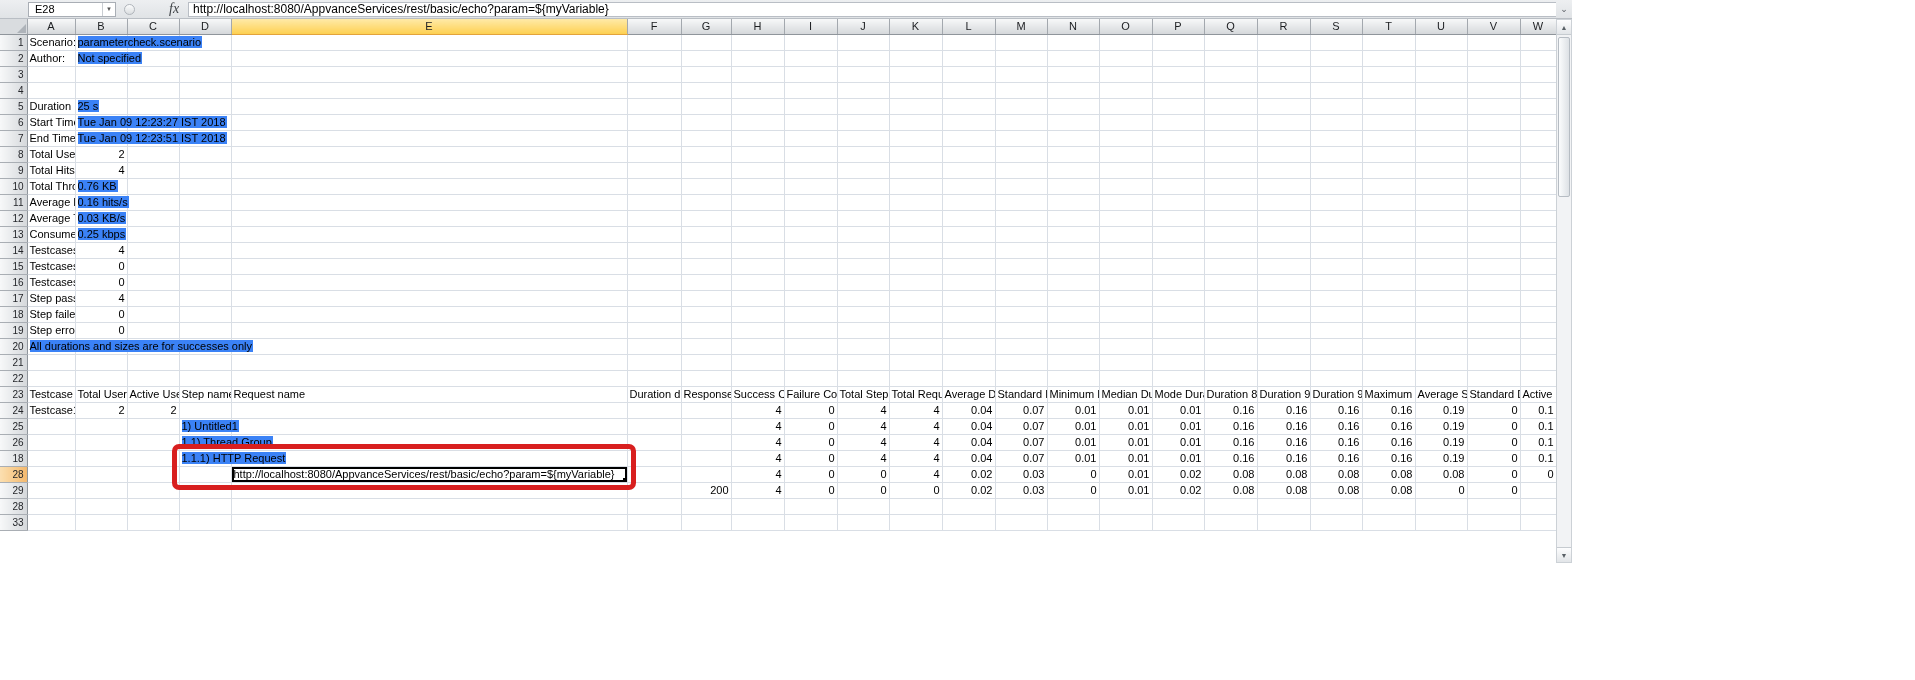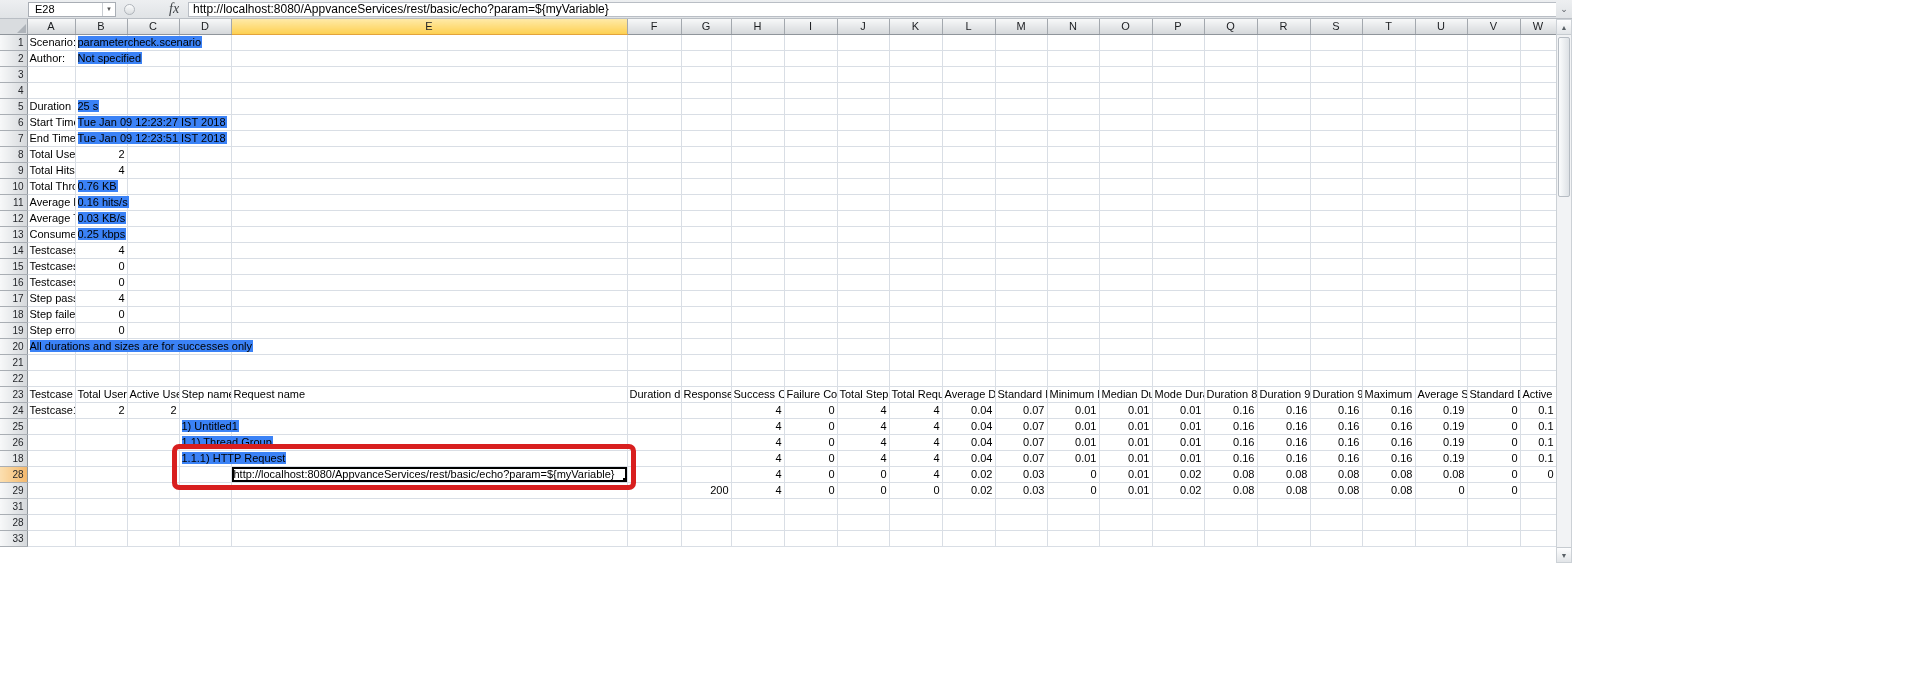--- a/index.html
+++ b/index.html
@@ -933,46 +933,20 @@
           <td class="r"><span class="ct">0.02</span></td>
           <td class="r"><span class="ct">0.08</span></td>
           <td class="r"><span class="ct">0.08</span></td>
           <td class="r"><span class="ct">0.08</span></td>
           <td class="r"><span class="ct">0.08</span></td>
           <td class="r"><span class="ct">0</span></td>
           <td class="r"><span class="ct">0</span></td>
           <td></td>
         </tr>
         <tr>
-          <th>31</th>
-          <td></td>
-          <td></td>
-          <td></td>
-          <td></td>
-          <td></td>
-          <td></td>
-          <td></td>
-          <td></td>
-          <td></td>
-          <td></td>
-          <td></td>
-          <td></td>
-          <td></td>
-          <td></td>
-          <td></td>
-          <td></td>
-          <td></td>
-          <td></td>
-          <td></td>
-          <td></td>
-          <td></td>
-          <td></td>
-          <td></td>
-        </tr>
-        <tr>
           <th>28</th>
           <td></td>
           <td></td>
           <td></td>
           <td></td>
           <td></td>
           <td></td>
           <td></td>
           <td></td>
           <td></td>

